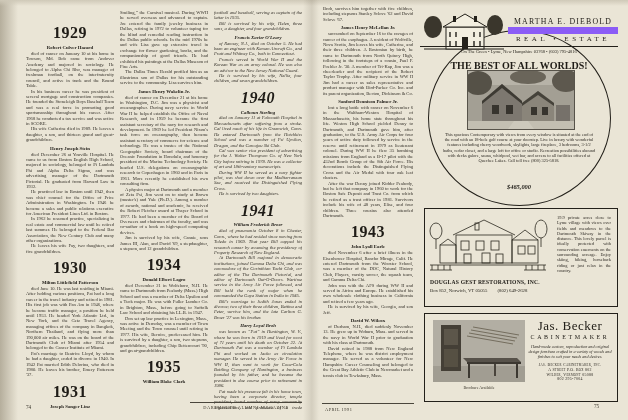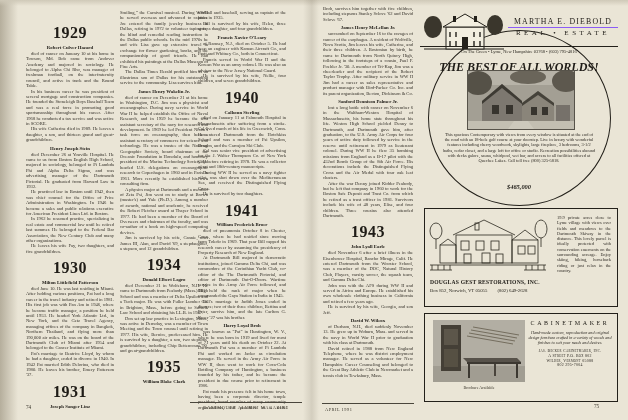--- a/index.html
+++ b/index.html
@@ -10,21 +10,21 @@
              background:linear-gradient(90deg,#b5ae9c,rgba(234,229,214,0));}
   .edge-top{position:absolute;left:0;top:0;width:100%;height:6px;
             background:linear-gradient(180deg,#cfc9b8,rgba(234,229,214,0));}
   .fold{position:absolute;left:303px;top:0;width:16px;height:100%;
         background:linear-gradient(90deg,rgba(110,102,84,0),rgba(110,102,84,0.18) 55%,rgba(110,102,84,0));}
 
   .col{position:absolute;width:88px;top:10px;height:400px;overflow:hidden;
        font-size:4.6px;line-height:5.4px;text-align:justify;}
   #c0{left:26px;}
   #c1{left:120px;}
-  #c2{left:198px;}
+  #c2{left:214px;font-style:italic;}
   #c3{left:323px;top:6px;width:90px;height:392px;}
 
   .b-year{font-size:16px;line-height:1.05;font-weight:700;text-align:center;
           margin:6px 0 3px;color:#1f1c17;letter-spacing:0.5px;}
   .b-year:first-child{margin-top:15px;}
   .b-name{font-weight:700;text-align:center;margin:3px 0 0.5px;font-size:4.8px;color:#1f1c17;}
   .b-para{text-indent:5px;margin:0;}
   .b-cont{text-indent:0;margin:0;}
 
   .footer-rule-left{position:absolute;left:190px;top:402px;width:112px;border-top:0.8px solid #4a463c;}
@@ -34,27 +34,27 @@
   .footer-rule-right{position:absolute;left:322px;top:403px;width:92px;border-top:0.8px solid #4a463c;}
   .footer-right-text{position:absolute;left:325px;top:407px;font-size:4.4px;letter-spacing:0.5px;color:#3a362c;}
   .pagenum-right{position:absolute;left:594px;top:403px;font-size:5.2px;color:#3a362c;}
 
   
   .ad-diebold{position:absolute;left:420px;top:2px;width:200px;height:206px;}
   .d-oval{position:absolute;left:8px;top:28px;width:181px;height:174px;
           border:1.6px solid #23201a;border-radius:50%;}
   .d-logo{position:absolute;left:0px;top:5px;width:88px;height:48px;}
   .d-namebox{position:absolute;left:88px;top:15px;width:110px;text-align:center;}
-  .d-name{font-size:7.8px;letter-spacing:1.2px;color:#1f1c17;border-bottom:1px solid #8b5cf6;
+  .d-name{font-size:7.8px;letter-spacing:1.2px;color:#1f1c17;border-bottom:7px solid #8b5cf6;
           padding-bottom:1px;white-space:nowrap;}
   .d-tag{font-size:7px;letter-spacing:3.5px;color:#1f1c17;padding-top:1px;white-space:nowrap;text-align:center;}
   .d-addr{position:absolute;left:0px;top:44px;width:198px;text-align:center;font-size:4.5px;
           border-top:1px solid #23201a;padding-top:1.5px;color:#2a271f;white-space:nowrap;}
   .d-headline{position:absolute;left:10px;top:58px;width:178px;text-align:center;
-              font-style:italic;font-weight:700;font-size:12px;color:#1f1c17;}
+              font-weight:700;font-size:10px;color:#1f1c17;}
   .d-photo{position:absolute;left:47px;top:68px;width:106px;height:58px;border:0.5px solid #57534a;}
   .d-body{position:absolute;left:22px;top:130px;width:154px;text-align:center;
           font-size:4.4px;line-height:5.2px;color:#2e2a24;}
   .d-price{position:absolute;left:10px;top:181px;width:178px;text-align:center;
            font-weight:700;font-style:italic;font-size:6.4px;color:#1f1c17;}
 
   
   .ad-gest{position:absolute;left:424px;top:208px;width:192px;height:97px;border:1px solid #23201a;}
   .g-art{position:absolute;left:3px;top:4px;width:120px;height:62px;}
   .g-company{position:absolute;left:5px;top:70px;width:126px;font-weight:700;font-size:5.6px;
@@ -265,20 +265,21 @@
           <line x1="40" y1="7" x2="86" y2="15"></line>
       </g>
       <polygon points="30,38 84,38 88,42 34,42" fill="#57524a"></polygon>
       <polygon points="34,42 88,42 88,44 34,44" fill="#3c3831"></polygon>
       <line x1="36" y1="44" x2="36" y2="58" stroke="#3c3831" stroke-width="2"></line>
       <line x1="84" y1="44" x2="84" y2="58" stroke="#3c3831" stroke-width="2"></line>
       <line x1="62" y1="44" x2="62" y2="56" stroke="#49443c" stroke-width="2"></line>
     </svg>
     <div class="bk-caption">Brochure Available</div>
     <div class="bk-right">
+      <div class="bk-name">Jas. Becker</div>
       <div class="bk-sub">CABINETMAKER</div>
       <div class="bk-body">Hand-made custom, reproduction and original design furniture crafted in a variety of woods and finishes to suit your needs and desires.</div>
       <div class="bk-addr">
         <div>Jas. Becker Cabinetmaker, Inc.</div>
         <div>A Street P.O. Box 802</div>
         <div>Wilder, Vermont 05088</div>
         <div>802 295-7004</div>
       </div>
     </div>
   </div>

